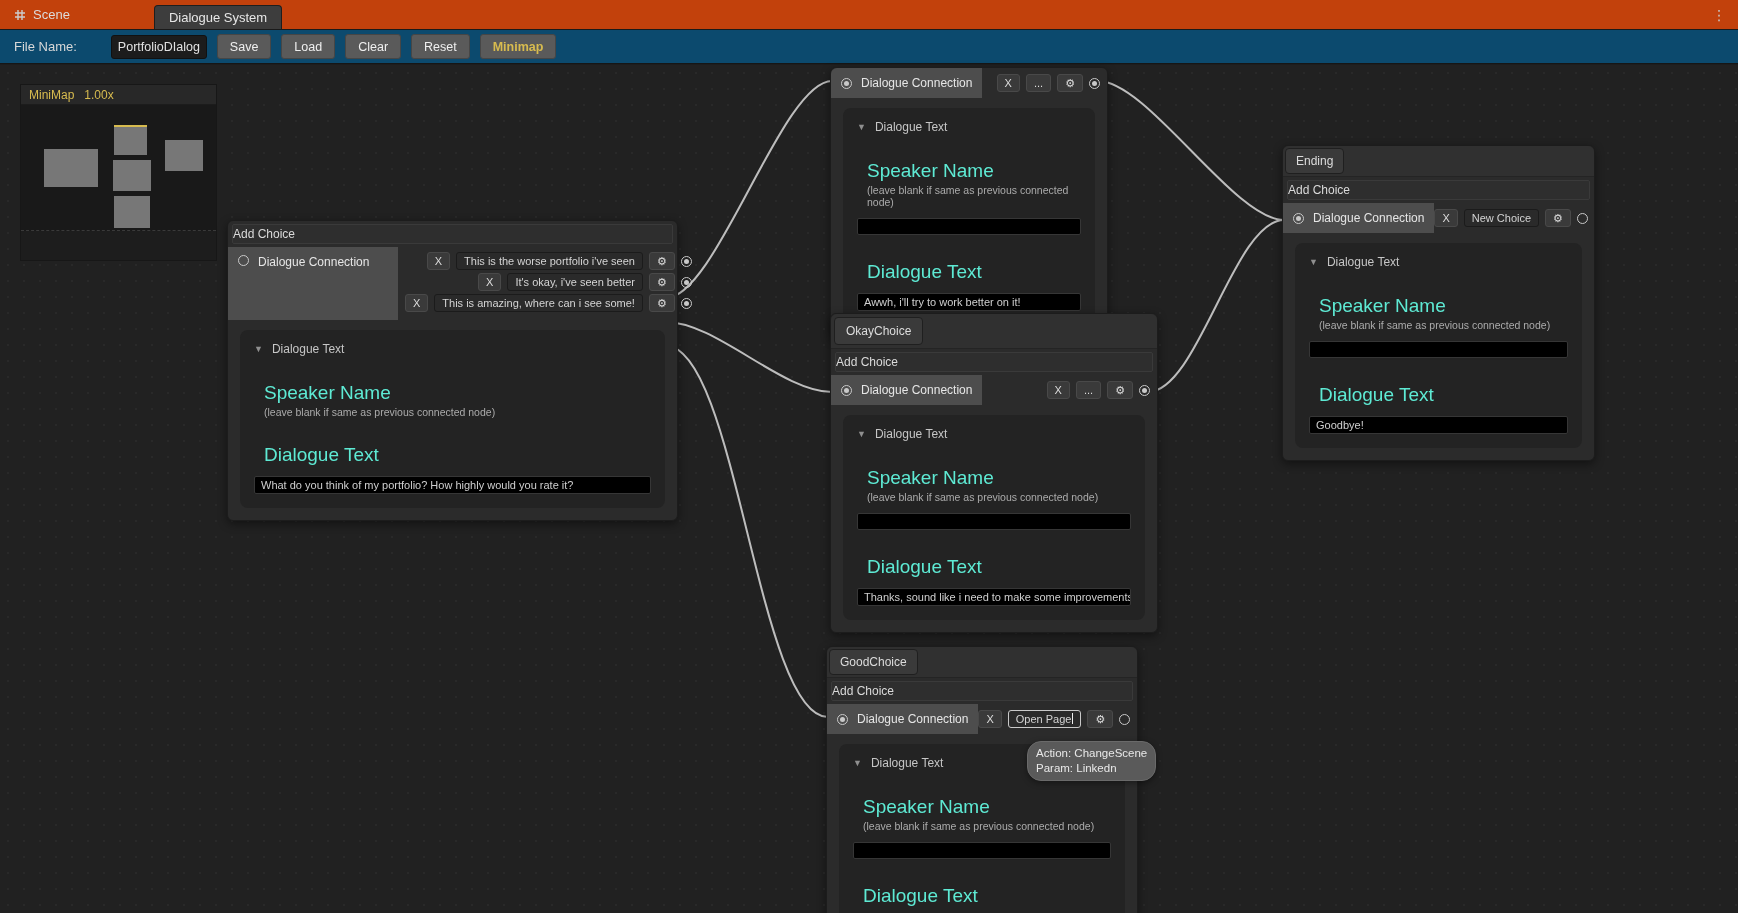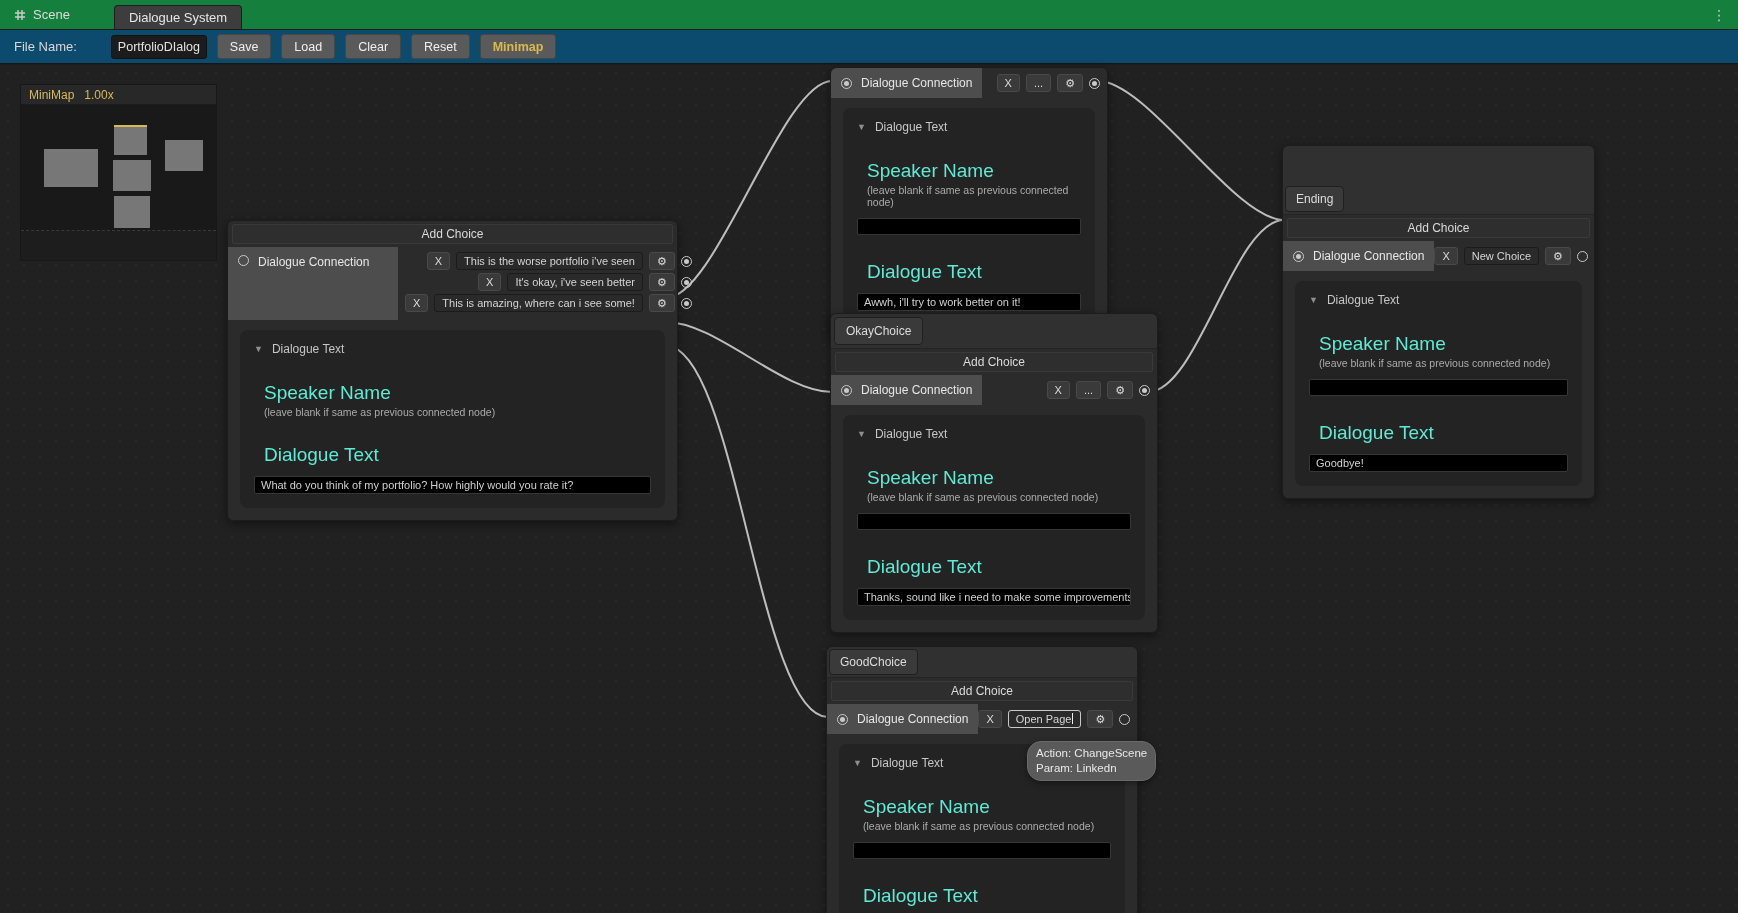--- a/index.html
+++ b/index.html
@@ -1,22 +1,22 @@
 <!DOCTYPE html>
 <html><head>
 <meta charset="utf-8">
 <style>
   * { margin:0; padding:0; box-sizing:border-box; }
   html,body { width:1738px; height:913px; background:#1d1d1d; overflow:hidden;
               font-family:"Liberation Sans", sans-serif; }
   .app { position:relative; width:1738px; height:913px; }
 
   
-  .titlebar { position:relative; height:30px; background:#15803d; display:flex; align-items:center;
-              border-bottom:1px solid #1a1a1a; }
+  .titlebar { position:relative; height:30px; background:#c2410c; display:flex; align-items:center;
+              border-bottom:1px solid #1a1a1a;gap:40px; }
   .scene-wrap { display:flex; align-items:center; gap:7px; padding:0 14px; color:#dcdcdc; font-size:13px; }
   .grid-icon { width:12px; height:12px; display:inline-block; }
   .doc-tab { height:24px; margin-top:4px; align-self:flex-end; background:#3d3d3d; border:1px solid #1e1e1e;
              border-bottom:none; border-radius:4px 4px 0 0; padding:4px 14px; font-size:13px; color:#e6e6e6; margin-left:30px; }
   .menu-dots { margin-left:auto; padding-right:12px; color:#c9c9c9; font-size:14px; }
 
   
   .toolbar { height:34px; background:#0c4a6e; border-bottom:1px solid #161616; display:flex; align-items:center; gap:10px; padding:0 14px; }
   .toolbar .lbl { color:#d8d8d8; font-size:13px; margin-right:24px; }
   .name-field { width:96px; height:24px; background:#1c1c1c; border:1px solid #111; border-radius:3px;
@@ -43,21 +43,21 @@
                border-bottom:1px dashed #3a3a3a; }
   .mm-node { position:absolute; background:#777; }
 
   
   .node { position:absolute; background:#2b2b2b; border:1px solid #1c1c1c; border-radius:6px;
           box-shadow:0 3px 10px rgba(0,0,0,.45); }
   .node-titlerow { background:#303030; border-bottom:1px solid #242424; border-radius:6px 6px 0 0; padding:3px; }
   .title-tab { display:inline-block; background:#3a3a3a; border:1px solid #1f1f1f; border-radius:4px;
                padding:6px 11px; font-size:12px; color:#dcdcdc; }
   .add-choice { margin:3px 4px; background:#2e2e2e; border:1px solid #3a3a3a; border-radius:2px;
-                text-align:center; font-size:12px; color:#dadada; padding:2px 0; }
+                text-align:left; font-size:12px; color:#dadada; padding:2px 0; }
   .conn-row { display:flex; align-items:center; }
   .conn-left { background:#4d4d4d; display:flex; gap:9px; padding:0 10px; align-items:center;
                height:30px; font-size:12px; color:#e6e6e6; flex:none; }
   .row-controls { display:flex; align-items:center; gap:6px; margin-left:auto; padding-right:7px; }
   .mini-btn { background:#3a3a3a; border:1px solid #494949; border-radius:3px; color:#dcdcdc;
               font-size:11px; padding:1px 7px; line-height:14px; }
   .row-field { background:#2a2a2a; border:1px solid #1b1b1b; border-radius:3px; color:#d4d4d4;
                font-size:11px; padding:2px 7px; white-space:nowrap; }
   .row-field.focused { border-color:#c9c9c9; }
   .caret { display:inline-block; width:1px; height:11px; background:#eee; margin-left:1px; vertical-align:-1px; }
@@ -259,21 +259,21 @@
       </div>
     </div>
 
     <div class="tooltip" style="left:1027px; top:676px;">
       <div>Action: ChangeScene</div>
       <div>Param: Linkedn</div>
     </div>
 
     <div class="node" style="left:1282px; top:80px; width:313px;">
       <div class="node-titlerow" style="padding:2px;">
-        <span class="title-tab" style="padding:5px 10px;margin-top:38px;">Ending</span>
+        <span class="title-tab" style="padding:5px 10px;">Ending</span>
       </div>
       <div class="add-choice">Add Choice</div>
       <div class="conn-row">
         <div class="conn-left">
           <span class="port connected"></span>
           <span>Dialogue Connection</span>
         </div>
         <div class="row-controls">
           <span class="mini-btn">X</span>
           <span class="row-field">New Choice</span>

